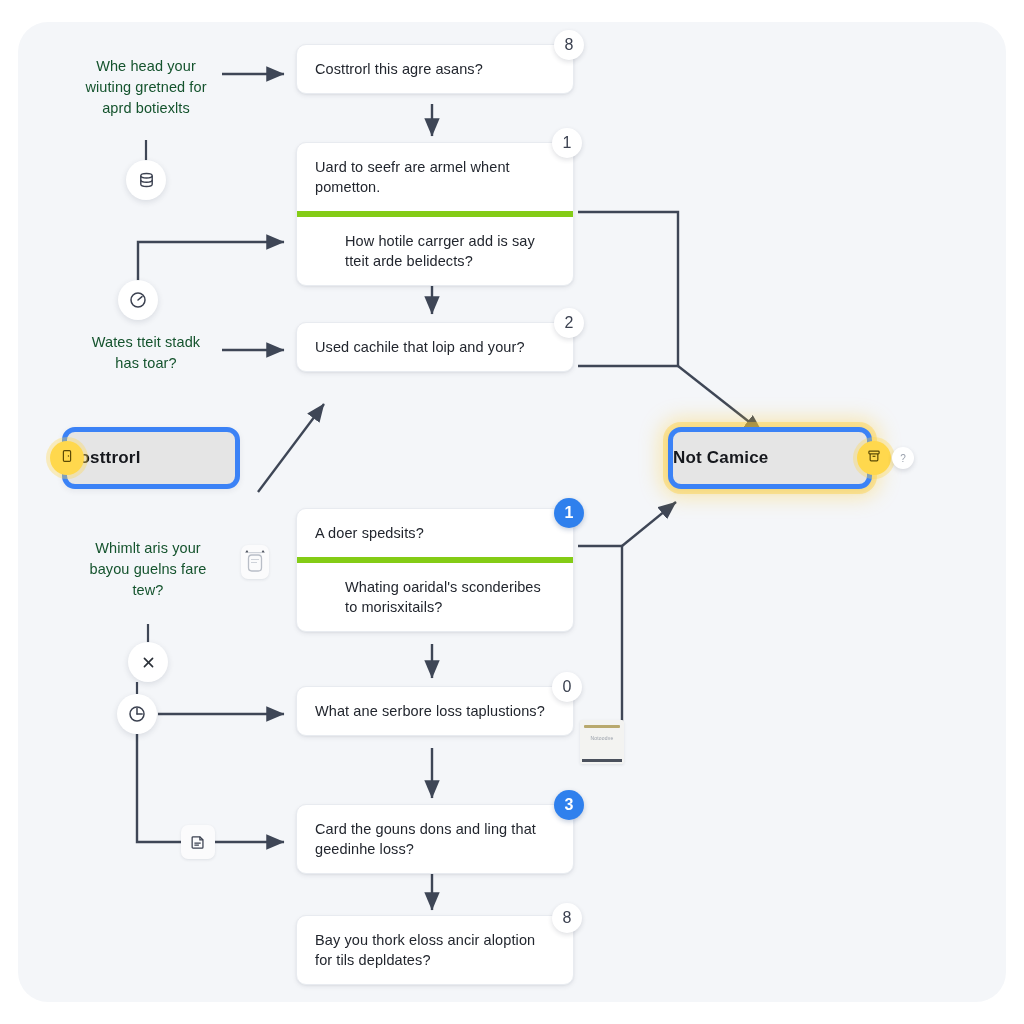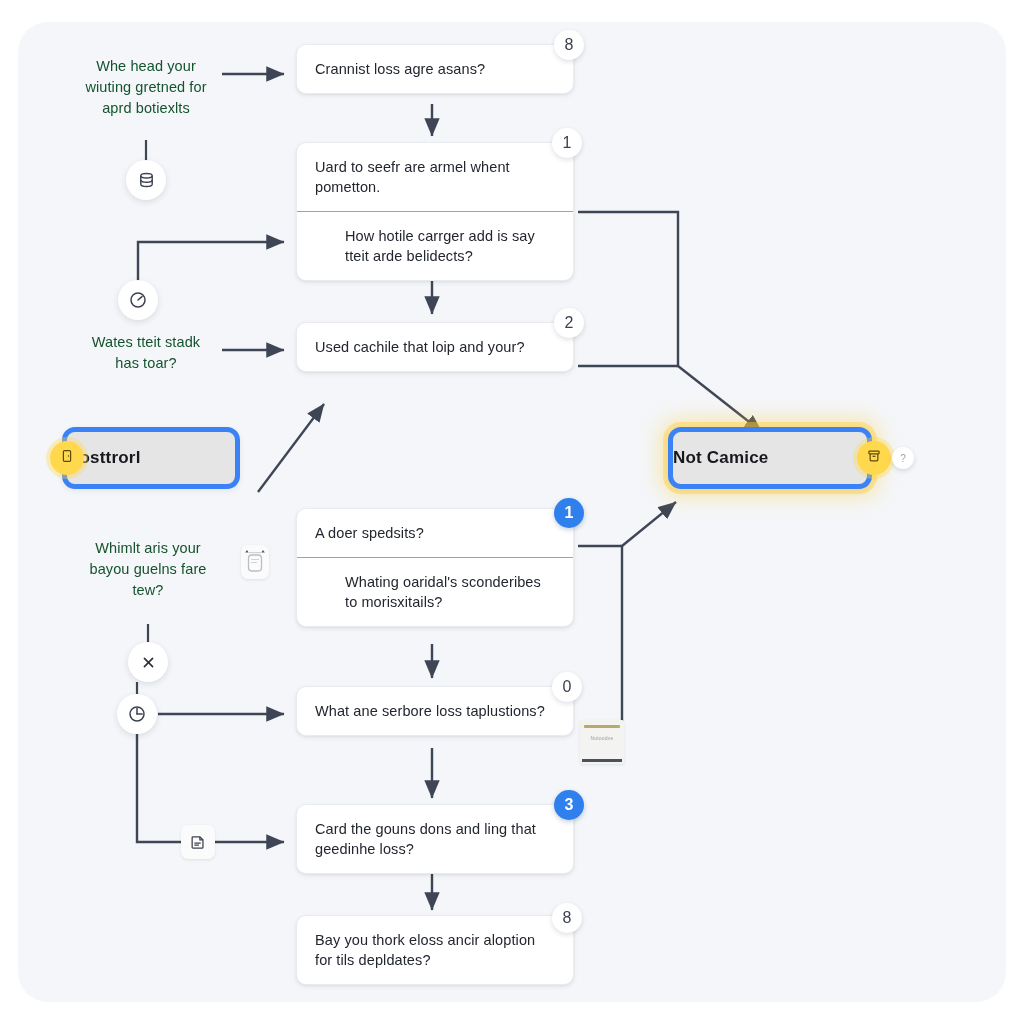--- a/index.html
+++ b/index.html
@@ -50,21 +50,21 @@
     box-sizing: border-box;
   }
   .card .row {
     padding: 14px 18px;
     font-size: 14.5px;
     line-height: 1.38;
     color: #22262e;
     letter-spacing: 0.1px;
   }
   .card .row + .row {
-    border-top: 1px solid #84cc16;
+    border-top: 6px solid #84cc16;
     padding-left: 48px;
   }
 
   
   .badge {
     position: absolute;
     width: 30px;
     height: 30px;
     border-radius: 50%;
     display: flex;
@@ -316,21 +316,21 @@
         <rect x="6.5" y="8" width="13" height="16" rx="3.2"></rect>
         <path d="M9 12.5h8M9 15.5h6" stroke="#cfd3da" stroke-width="1.1"></path>
         <path d="M6.6 5.6 L3.2 5.6 L5 3 z" fill="#4a505c" stroke="none"></path>
         <path d="M19.4 5.6 L22.8 5.6 L21 3 z" fill="#4a505c" stroke="none"></path>
         <path d="M6.6 5.6 H19.4" stroke="#cfd3da" stroke-width="1.2"></path>
       </svg>
     </span>
   </div>
 
   <div class="card" style="left:296px; top:44px; width:278px;">
-    <div class="row">Crannist loss agre asans?</div>
+    <div class="row">Costtrorl this agre asans?</div>
   </div>
   <div class="badge white" style="left:554px; top:30px;">
     <span>8</span>
   </div>
 
   <div class="card" style="left:296px; top:142px; width:278px;">
     <div class="row">Uard to seefr are armel whent pometton.</div>
     <div class="row">How hotile carrger add is say tteit arde belidects?</div>
   </div>
   <div class="badge white" style="left:552px; top:128px;">

